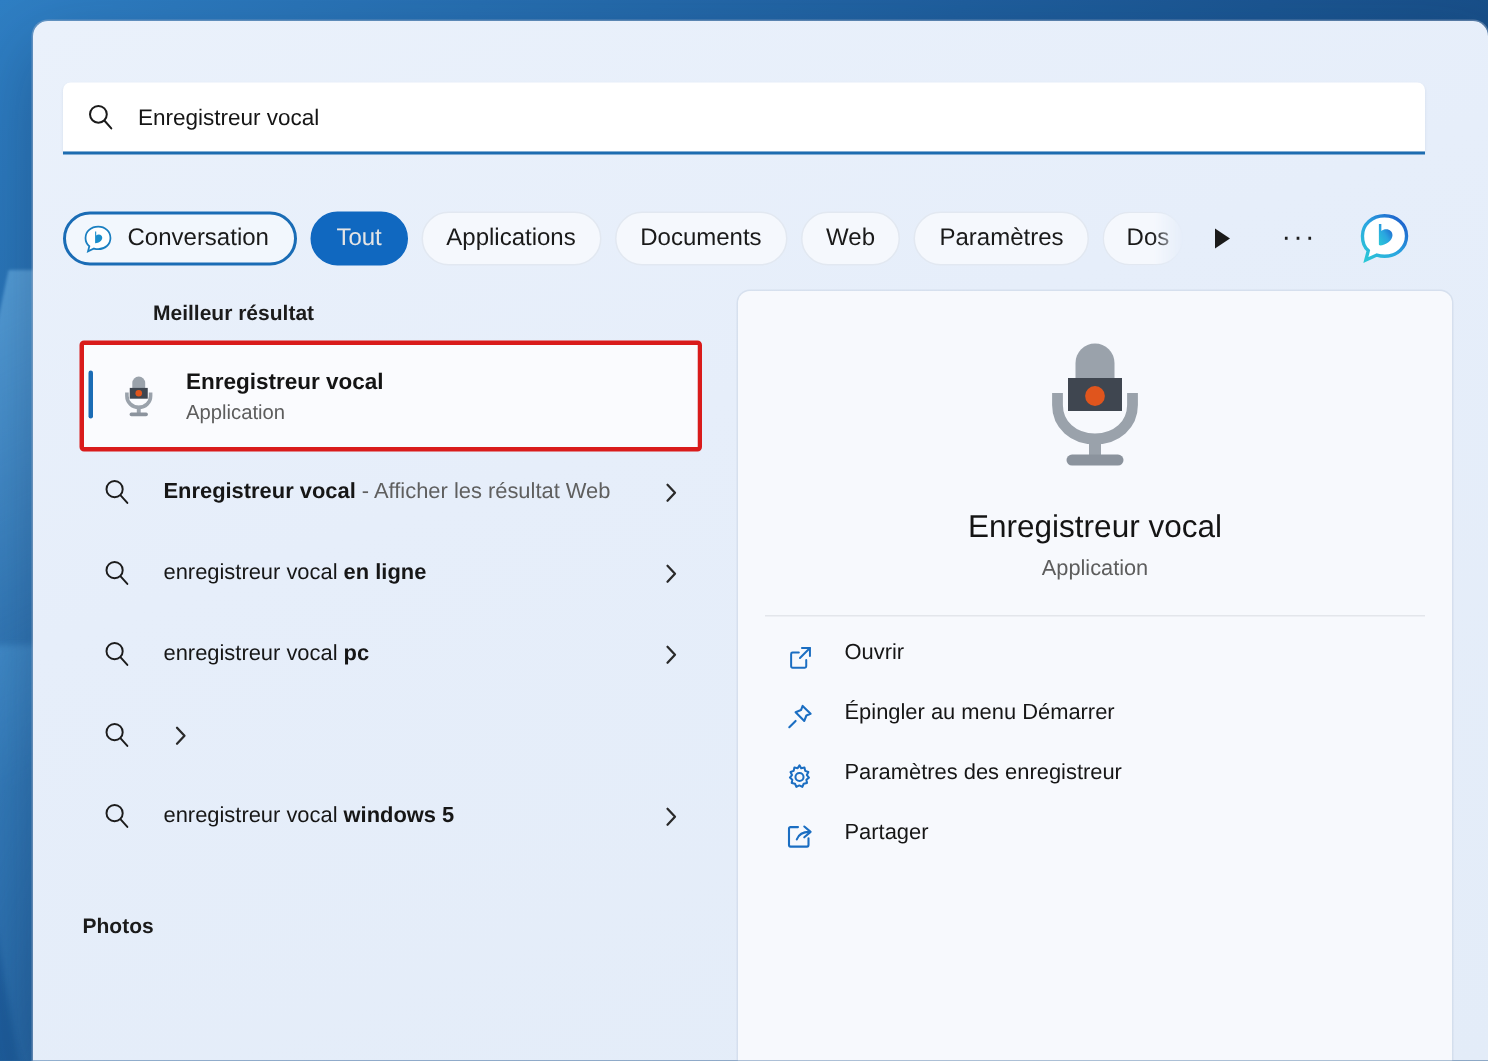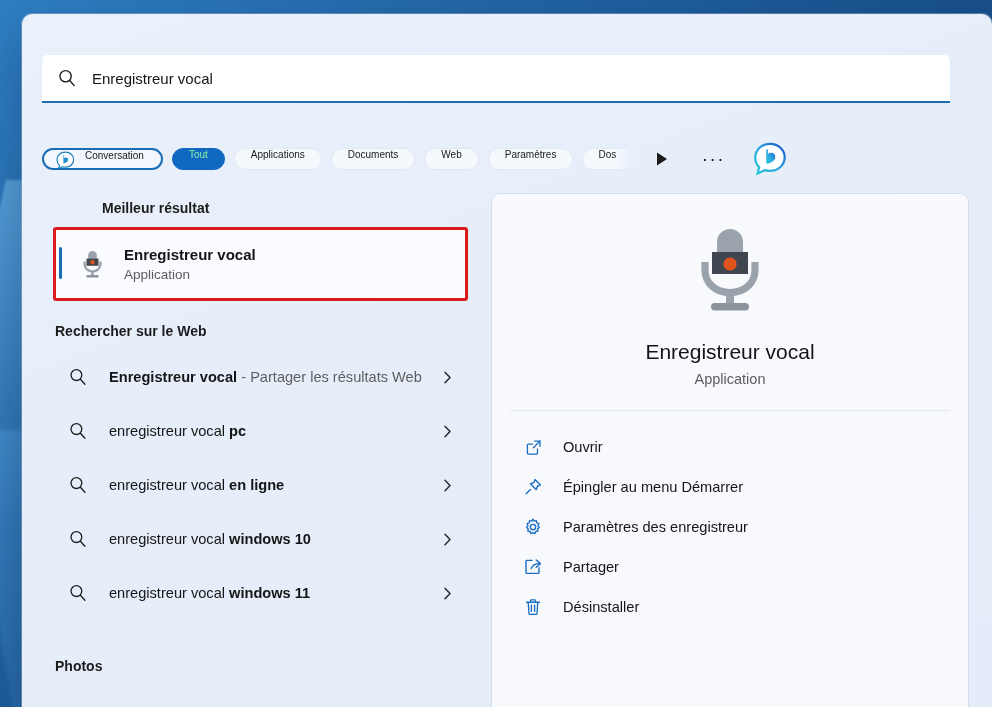--- a/index.html
+++ b/index.html
@@ -104,43 +104,44 @@
     position: absolute;
     left: 20px;
     top: 123px;
     width: 908px;
     height: 44px;
     display: flex;
     align-items: center;
     gap: 9px;
   }
   .chip {
-    height: 22px;
+    height: 36px;
     border-radius: 18px;
     display: flex;
+    align-items: center;
     padding: 0 16px;
-    font-size: 10px;
+    font-size: 16px;
     color: #1a1a1a;
     background: #f5f8fd;
     border: 1px solid #e2e8f1;
     box-sizing: border-box;
     white-space: nowrap;
     flex: 0 0 auto;
   }
   .chip.conversation {
     border: 2px solid #1a6cb5;
     background: #f2f7fd;
     padding-left: 11px;
     padding-right: 17px;
     gap: 9px;
   }
   .chip.active {
     background: #1068c0;
     border-color: #1068c0;
-    color: #86efac;
+    color: #e5e5e5;
   }
   .chip.clipped {
     width: 54px;
     padding: 0 0 0 15px;
     overflow: hidden;
     -webkit-mask-image: linear-gradient(to right, #000 62%, rgba(0,0,0,0) 100%);
             mask-image: linear-gradient(to right, #000 62%, rgba(0,0,0,0) 100%);
   }
   #scroll-right-btn {
     width: 30px; height: 34px;
@@ -295,21 +296,21 @@
   #preview-divider {
     height: 1px;
     background: #e3e6eb;
     margin: 23px 18px 0 18px;
   }
   #action-list {
     padding: 16px 0 0 0;
   }
   .action-item {
     display: flex;
-    align-items: center;
+    align-items: flex-start;
     height: 40px;
     padding-left: 30px;
   }
   .action-item .ac-icon {
     width: 22px; height: 22px;
     flex: 0 0 22px;
     margin-right: 19px;
     display: flex; align-items: center; justify-content: center;
     color: #1b6ec2;
   }
@@ -413,87 +414,85 @@
             <rect x="7.4" y="26.0" width="12.2" height="2.5" rx="1.2" fill="#8b939d"></rect>
           </svg>
         </div>
         <div>
           <div class="bm-title">Enregistreur vocal</div>
           <div class="bm-sub">Application</div>
         </div>
       </div>
     </div>
 
-    <div class="section-title">Rechercher sur le Web</div>
 
     <div id="suggestion-list">
         <div class="sugg-row">
           <span class="sg-icon">
             <svg width="20" height="20" viewBox="0 0 20 20" fill="none" stroke="currentColor" stroke-width="1.3">
               <circle cx="8.4" cy="8.1" r="5.4"></circle>
               <line x1="12.4" y1="12.3" x2="16.9" y2="17.3" stroke-linecap="round"></line>
             </svg>
           </span>
-          <span class="sg-text"><b>Enregistreur vocal</b><span class="muted"> - Partager les résultats Web</span></span>
+          <span class="sg-text"><b>Enregistreur vocal</b><span class="muted"> - Afficher les résultat Web</span></span>
           <span class="sg-chev">
             <svg width="13" height="15" viewBox="0 0 13 15" fill="none" stroke="currentColor" stroke-width="1.5">
               <path d="M4 2.2 L9 7.5 L4 12.8" stroke-linecap="round" stroke-linejoin="round"></path>
             </svg>
           </span>
         </div>
         <div class="sugg-row">
           <span class="sg-icon">
             <svg width="20" height="20" viewBox="0 0 20 20" fill="none" stroke="currentColor" stroke-width="1.3">
               <circle cx="8.4" cy="8.1" r="5.4"></circle>
               <line x1="12.4" y1="12.3" x2="16.9" y2="17.3" stroke-linecap="round"></line>
             </svg>
           </span>
-          <span class="sg-text">enregistreur vocal <b>pc</b></span>
+          <span class="sg-text">enregistreur vocal <b>en ligne</b></span>
           <span class="sg-chev">
             <svg width="13" height="15" viewBox="0 0 13 15" fill="none" stroke="currentColor" stroke-width="1.5">
               <path d="M4 2.2 L9 7.5 L4 12.8" stroke-linecap="round" stroke-linejoin="round"></path>
             </svg>
           </span>
         </div>
         <div class="sugg-row">
           <span class="sg-icon">
             <svg width="20" height="20" viewBox="0 0 20 20" fill="none" stroke="currentColor" stroke-width="1.3">
               <circle cx="8.4" cy="8.1" r="5.4"></circle>
               <line x1="12.4" y1="12.3" x2="16.9" y2="17.3" stroke-linecap="round"></line>
             </svg>
           </span>
-          <span class="sg-text">enregistreur vocal <b>en ligne</b></span>
+          <span class="sg-text">enregistreur vocal <b>pc</b></span>
           <span class="sg-chev">
             <svg width="13" height="15" viewBox="0 0 13 15" fill="none" stroke="currentColor" stroke-width="1.5">
               <path d="M4 2.2 L9 7.5 L4 12.8" stroke-linecap="round" stroke-linejoin="round"></path>
             </svg>
           </span>
         </div>
         <div class="sugg-row">
           <span class="sg-icon">
             <svg width="20" height="20" viewBox="0 0 20 20" fill="none" stroke="currentColor" stroke-width="1.3">
               <circle cx="8.4" cy="8.1" r="5.4"></circle>
               <line x1="12.4" y1="12.3" x2="16.9" y2="17.3" stroke-linecap="round"></line>
             </svg>
           </span>
-          <span class="sg-text">enregistreur vocal <b>windows 10</b></span>
           <span class="sg-chev">
             <svg width="13" height="15" viewBox="0 0 13 15" fill="none" stroke="currentColor" stroke-width="1.5">
               <path d="M4 2.2 L9 7.5 L4 12.8" stroke-linecap="round" stroke-linejoin="round"></path>
             </svg>
           </span>
         </div>
         <div class="sugg-row">
           <span class="sg-icon">
             <svg width="20" height="20" viewBox="0 0 20 20" fill="none" stroke="currentColor" stroke-width="1.3">
               <circle cx="8.4" cy="8.1" r="5.4"></circle>
               <line x1="12.4" y1="12.3" x2="16.9" y2="17.3" stroke-linecap="round"></line>
             </svg>
           </span>
-          <span class="sg-text">enregistreur vocal <b>windows 11</b></span>
+          <span class="sg-text">enregistreur vocal <b>windows 5</b></span>
           <span class="sg-chev">
             <svg width="13" height="15" viewBox="0 0 13 15" fill="none" stroke="currentColor" stroke-width="1.5">
               <path d="M4 2.2 L9 7.5 L4 12.8" stroke-linecap="round" stroke-linejoin="round"></path>
             </svg>
           </span>
         </div>
       </div>
 
     <div class="section-title" style="margin-top:38px;">Photos</div>
   </div>
@@ -548,28 +547,16 @@
         <div class="action-item">
           <span class="ac-icon">
             <svg width="20" height="20" viewBox="0 0 20 20" fill="none" stroke="currentColor" stroke-width="1.4">
               <path d="M9.0 3.4H4.0c-.6 0-1 .45-1 1v11c0 .55.4 1 1 1h11c.55 0 1-.45 1-1v-4.6" stroke-linecap="round" stroke-linejoin="round"></path>
               <path d="M8.2 11.6c1.4-3.6 4.6-5.0 8.2-5.0" stroke-linecap="round"></path>
               <path d="M13.2 3.0 L17.4 6.6 L13.2 10.2" stroke-linecap="round" stroke-linejoin="round"></path>
             </svg>
           </span>
           <span class="ac-label">Partager</span>
         </div>
-        <div class="action-item">
-          <span class="ac-icon">
-            <svg width="20" height="20" viewBox="0 0 20 20" fill="none" stroke="currentColor" stroke-width="1.35">
-              <path d="M3.6 5.2h12.8" stroke-linecap="round"></path>
-              <path d="M5.2 5.2 L6.0 16.4c0 .5.4.9.9.9h6.2c.5 0 .9-.4.9-.9L14.8 5.2" stroke-linejoin="round"></path>
-              <path d="M7.6 5.2V3.6c0-.4.3-.7.7-.7h3.4c.4 0 .7.3.7.7v1.6" stroke-linejoin="round"></path>
-              <line x1="8.4" y1="8.2" x2="8.4" y2="14.2" stroke-linecap="round"></line>
-              <line x1="11.6" y1="8.2" x2="11.6" y2="14.2" stroke-linecap="round"></line>
-            </svg>
-          </span>
-          <span class="ac-label">Désinstaller</span>
-        </div>
       </div>
   </div>
 
 </div>
 
 </body></html>

